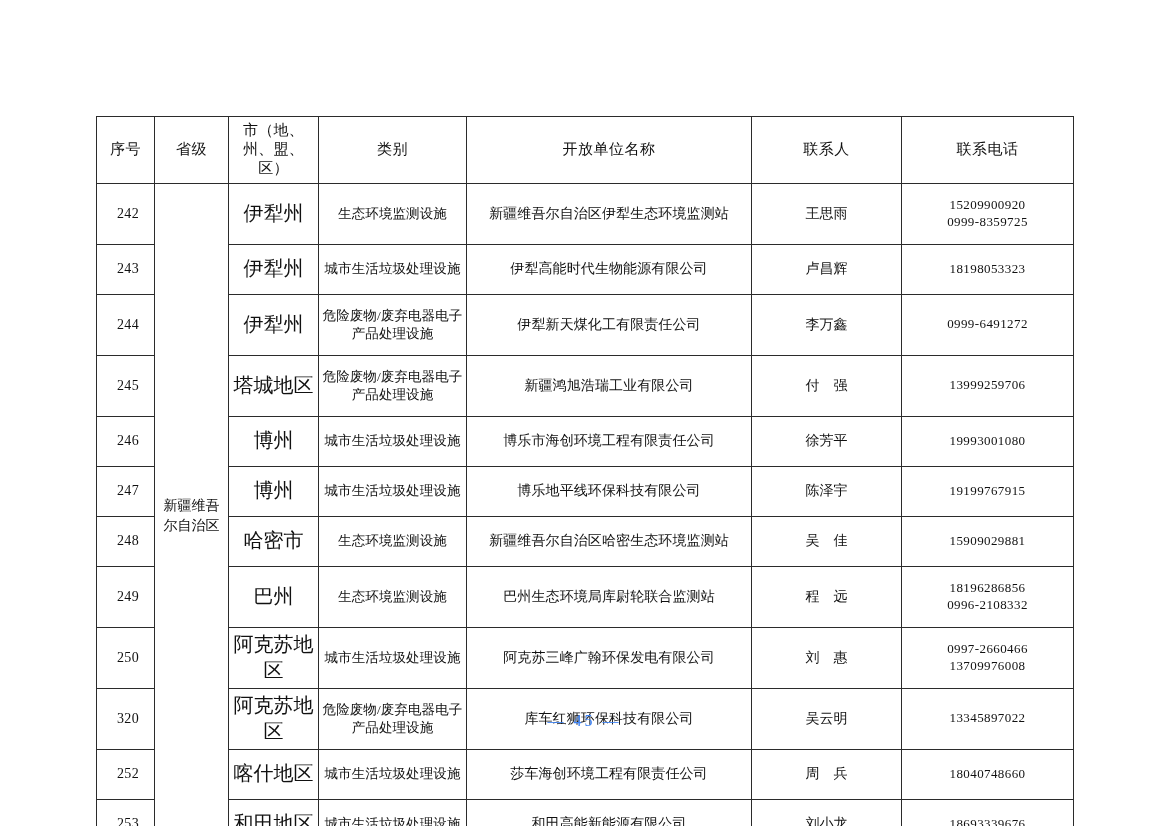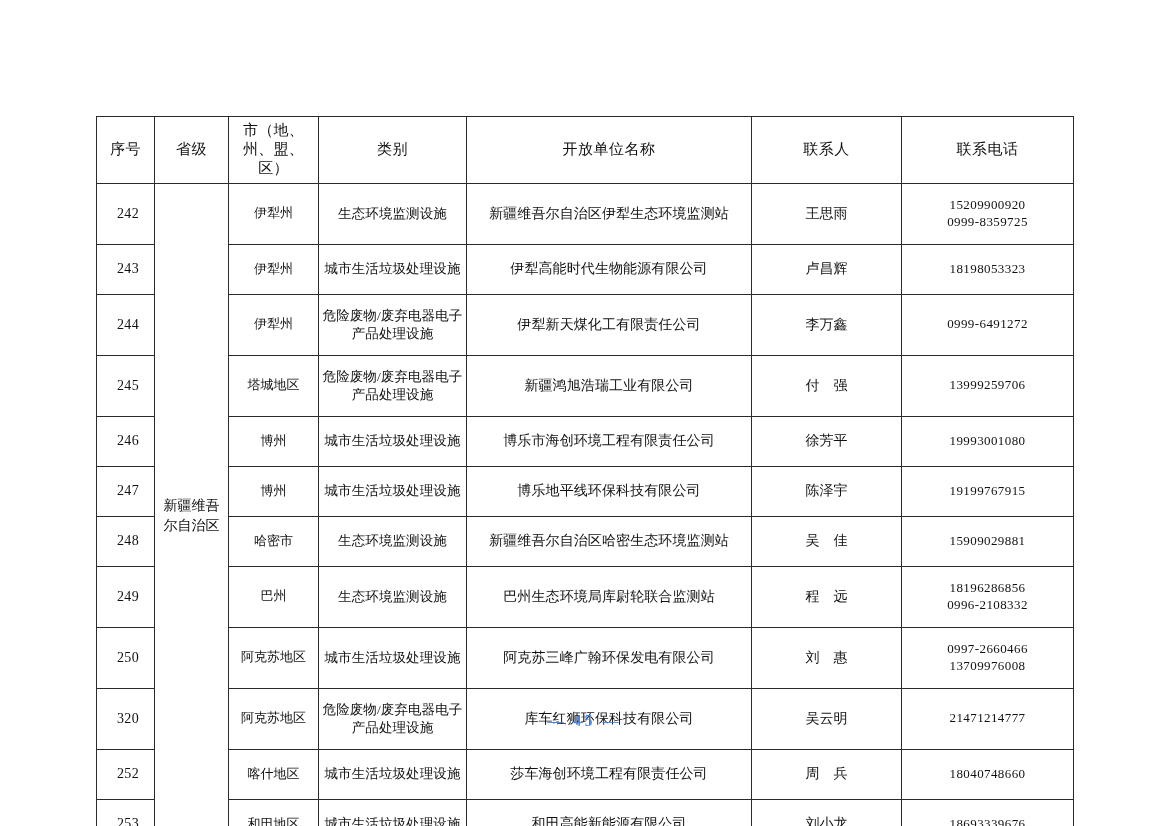--- a/index.html
+++ b/index.html
@@ -72,21 +72,21 @@
   tbody td.phone {
     font-family: "Liberation Serif", "DejaVu Serif", serif;
     letter-spacing: 0.4px;
     font-size: 13px;
   }
   tbody td.seq { font-size: 14px; padding-left: 8px; }
   tbody td.prov {
     font-size: 14px;
     line-height: 1.45;
   }
-  tbody td.city { font-size: 13px; }
+  tbody td.city { font-size: 20px; }
   tbody td.cat  { font-size: 13.5px; letter-spacing: 0.1px; }
   tbody td.unit { font-size: 14px; letter-spacing: 0.1px; margin-left: 27px; }
   tbody td.person { font-size: 14px; }
   tbody tr.tall td { height: 52px; }
   .phone-line { display: block; white-space: nowrap; }
   .footer {
     position: absolute;
     left: 0;
     top: 712px;
     width: 1169px;
@@ -219,21 +219,21 @@
               <span class="phone-line">13709976008</span>
             </td>
           </tr>
           <tr class="tall">
             <td class="seq">320</td>
             <td class="city">阿克苏地区</td>
             <td class="cat">危险废物/废弃电器电子产品处理设施</td>
             <td class="unit">库车红狮环保科技有限公司</td>
             <td class="person">吴云明</td>
             <td class="phone">
-              <span class="phone-line">21471214777</span>
+              <span class="phone-line">13345897022</span>
             </td>
           </tr>
           <tr>
             <td class="seq">252</td>
             <td class="city">喀什地区</td>
             <td class="cat">城市生活垃圾处理设施</td>
             <td class="unit">莎车海创环境工程有限责任公司</td>
             <td class="person">周　兵</td>
             <td class="phone">
               <span class="phone-line">18040748660</span>

